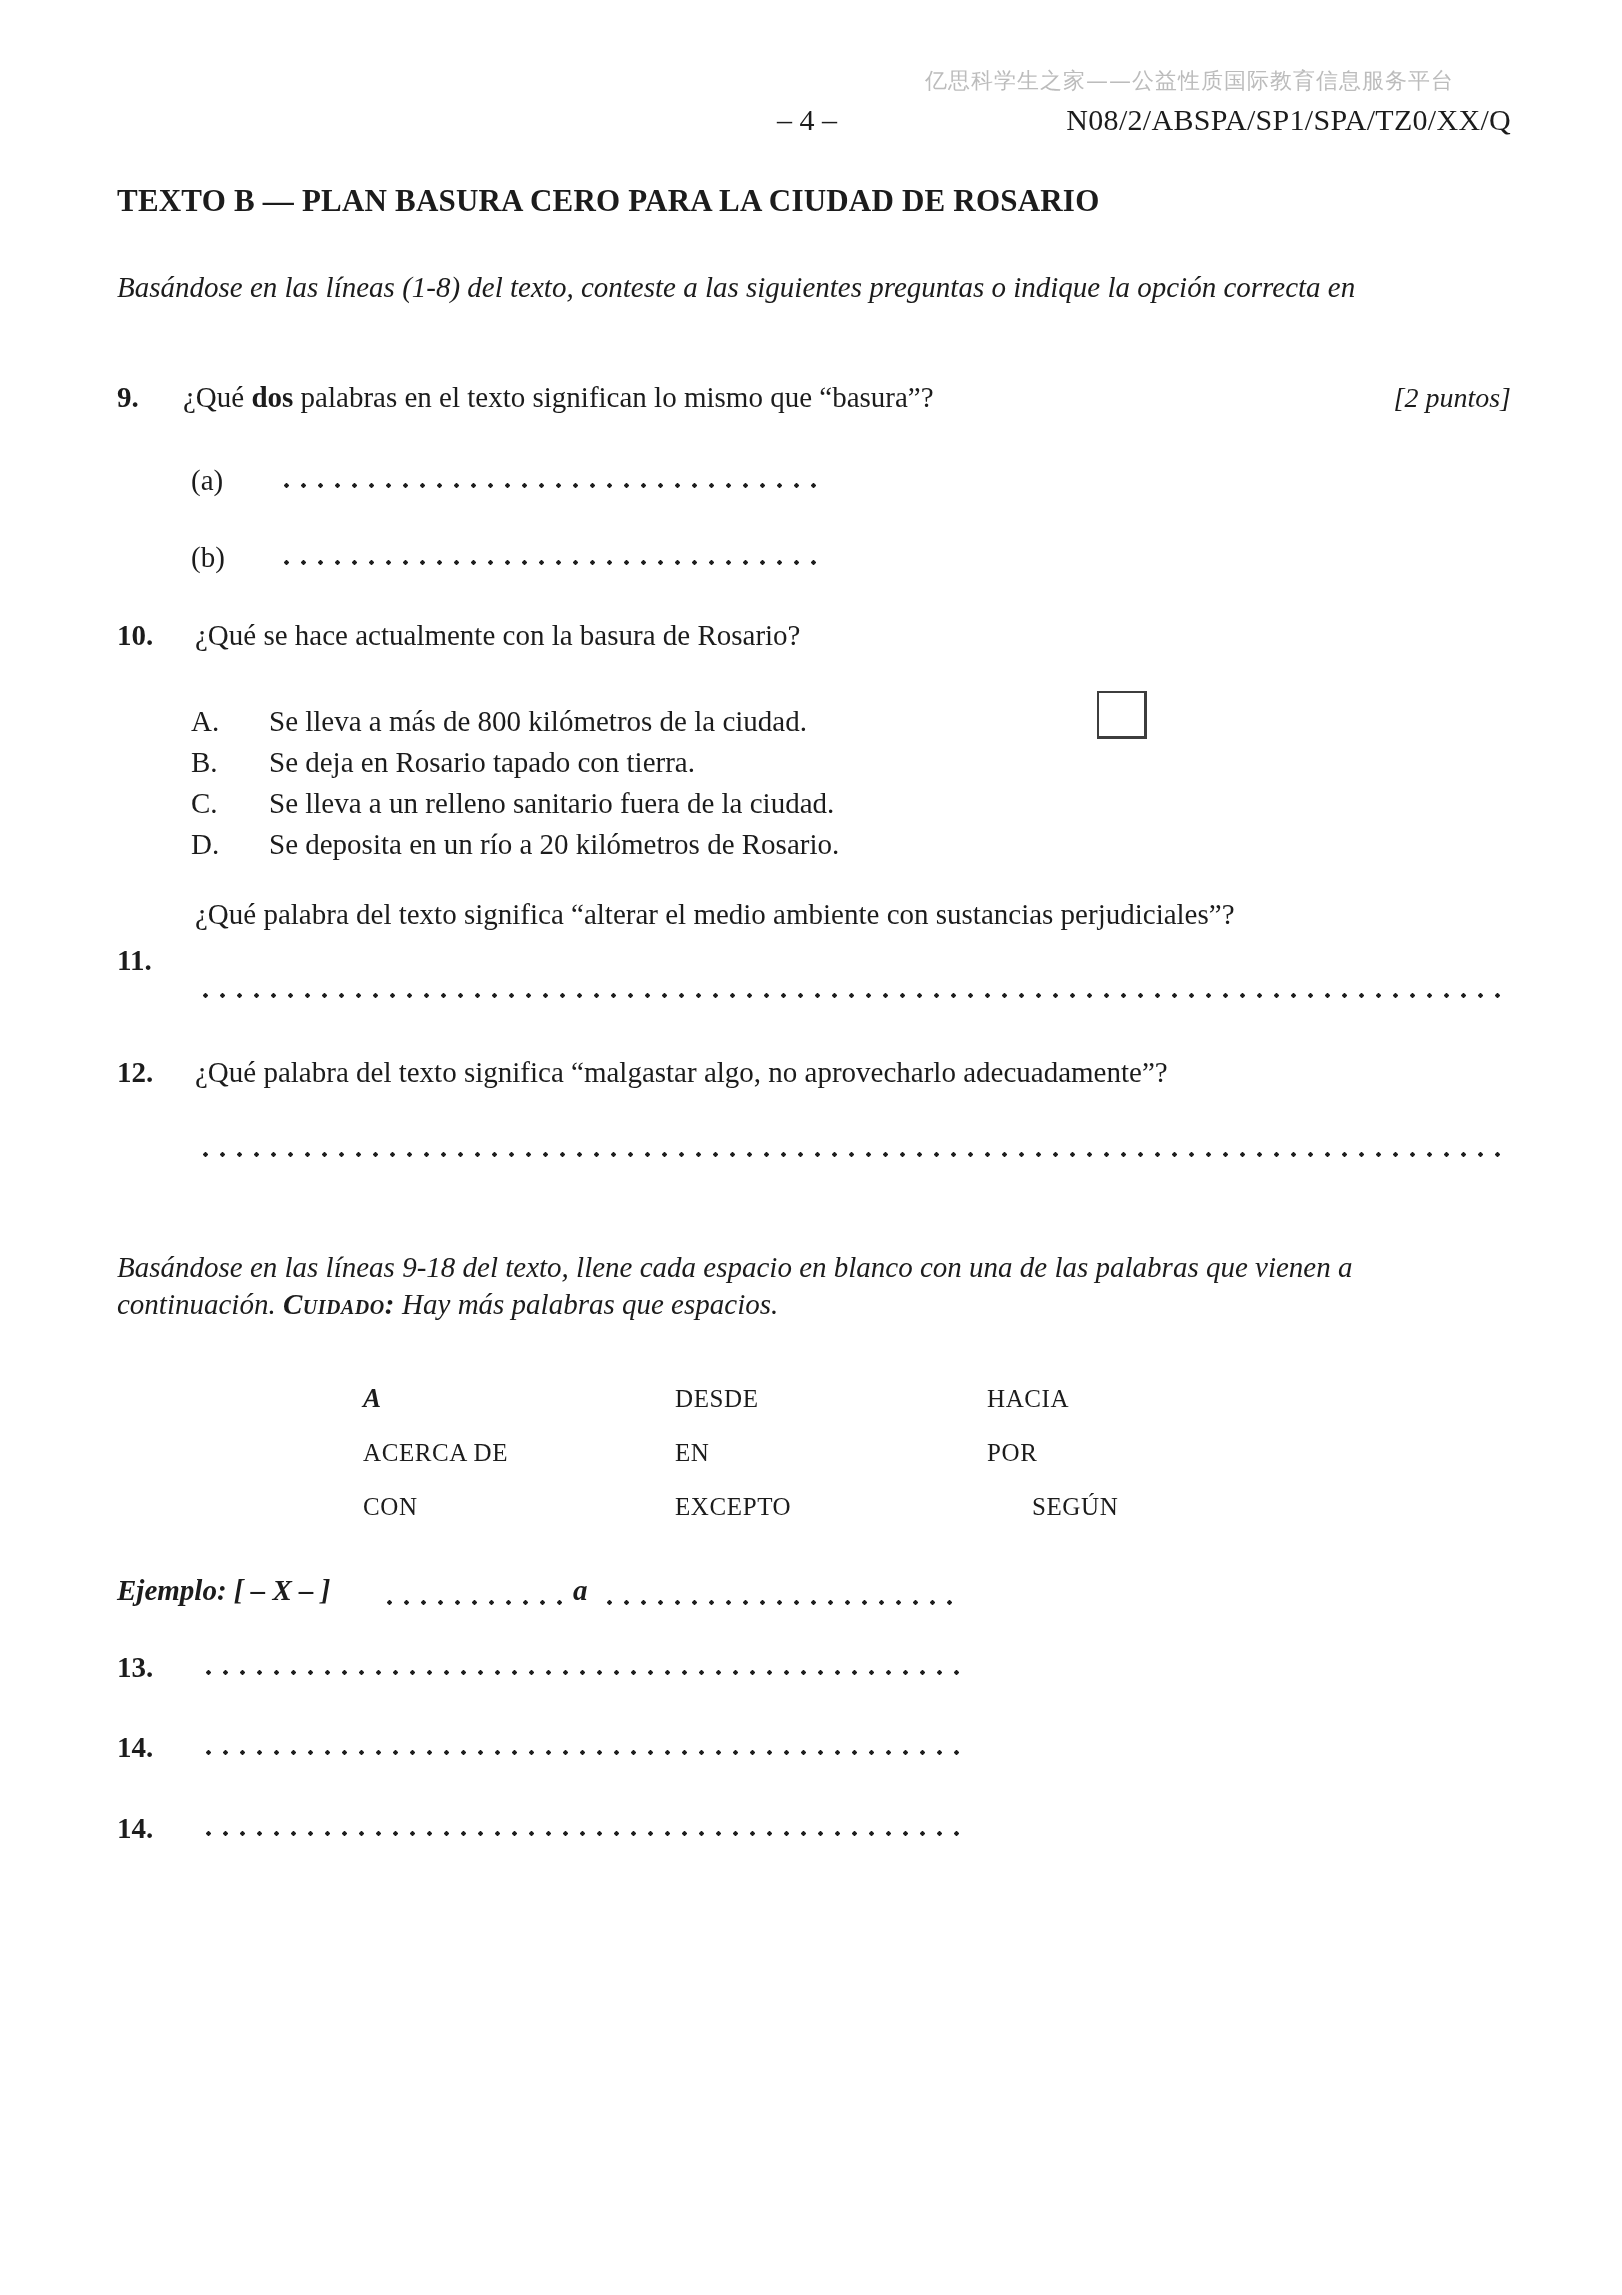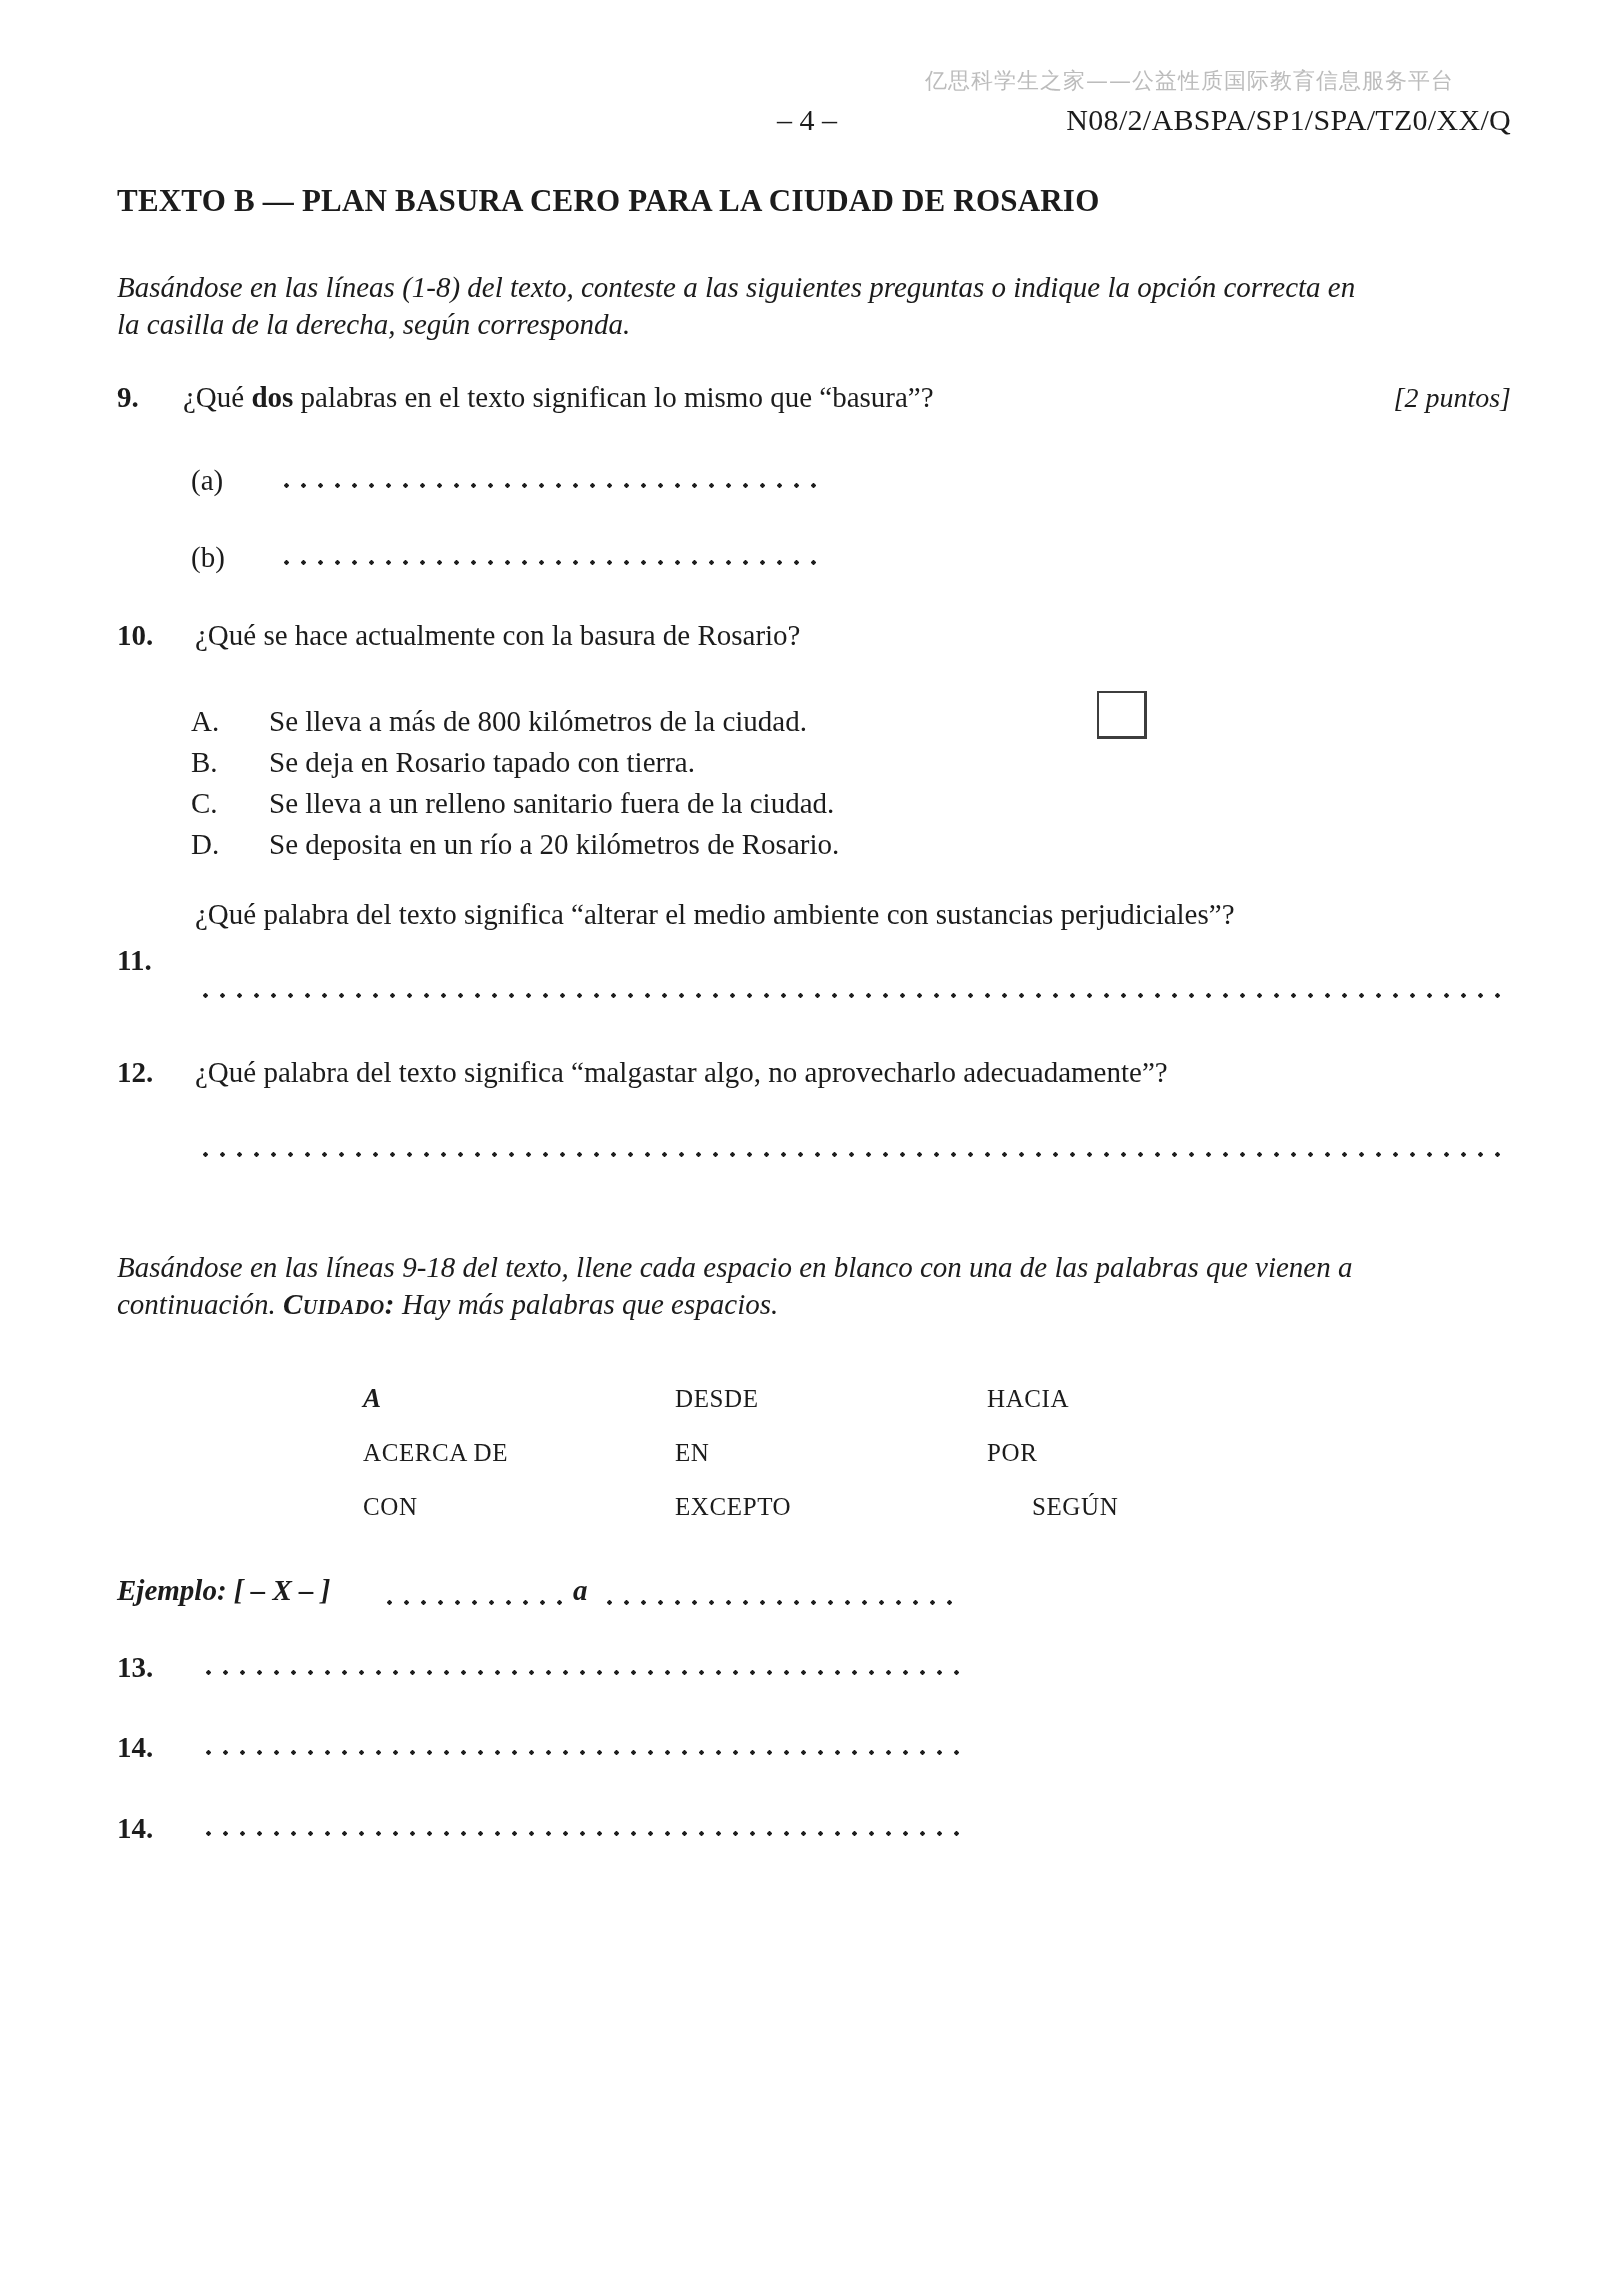--- a/index.html
+++ b/index.html
@@ -75,21 +75,20 @@
 <div class="page">
 
   <div class="abs watermark" style="left:925px; top:66px;">亿思科学生之家——公益性质国际教育信息服务平台</div>
   <div class="abs hdr-num" style="left:777px; top:103px;">– 4 –</div>
   <div class="abs hdr-code" style="right:112px; top:103px;">N08/2/ABSPA/SP1/SPA/TZ0/XX/Q</div>
 
   <div class="abs doc-title" style="left:117px; top:183px;">TEXTO B — PLAN BASURA CERO PARA LA CIUDAD DE ROSARIO</div>
 
   <div class="abs instr" style="left:117px; top:269px;">
     <div>Basándose en las líneas (1-8) del texto, conteste a las siguientes preguntas o indique la opción correcta en</div>
-    <div>la casilla de la derecha, según corresponda.</div>
   </div>
 
   <div class="abs qnum" style="left:117px; top:381px;">9.</div>
   <div class="abs qtext" style="left:183px; top:381px;">
     <span>¿Qué </span><b>dos</b><span> palabras en el texto significan lo mismo que “basura”?</span>
   </div>
   <div class="abs points" style="right:112px; top:382px;">[2 puntos]</div>
 
   <div class="abs" style="left:191px; top:464px;">
     <span class="sub-label">(a)</span><span class="dots" style="width:540px;"></span>

